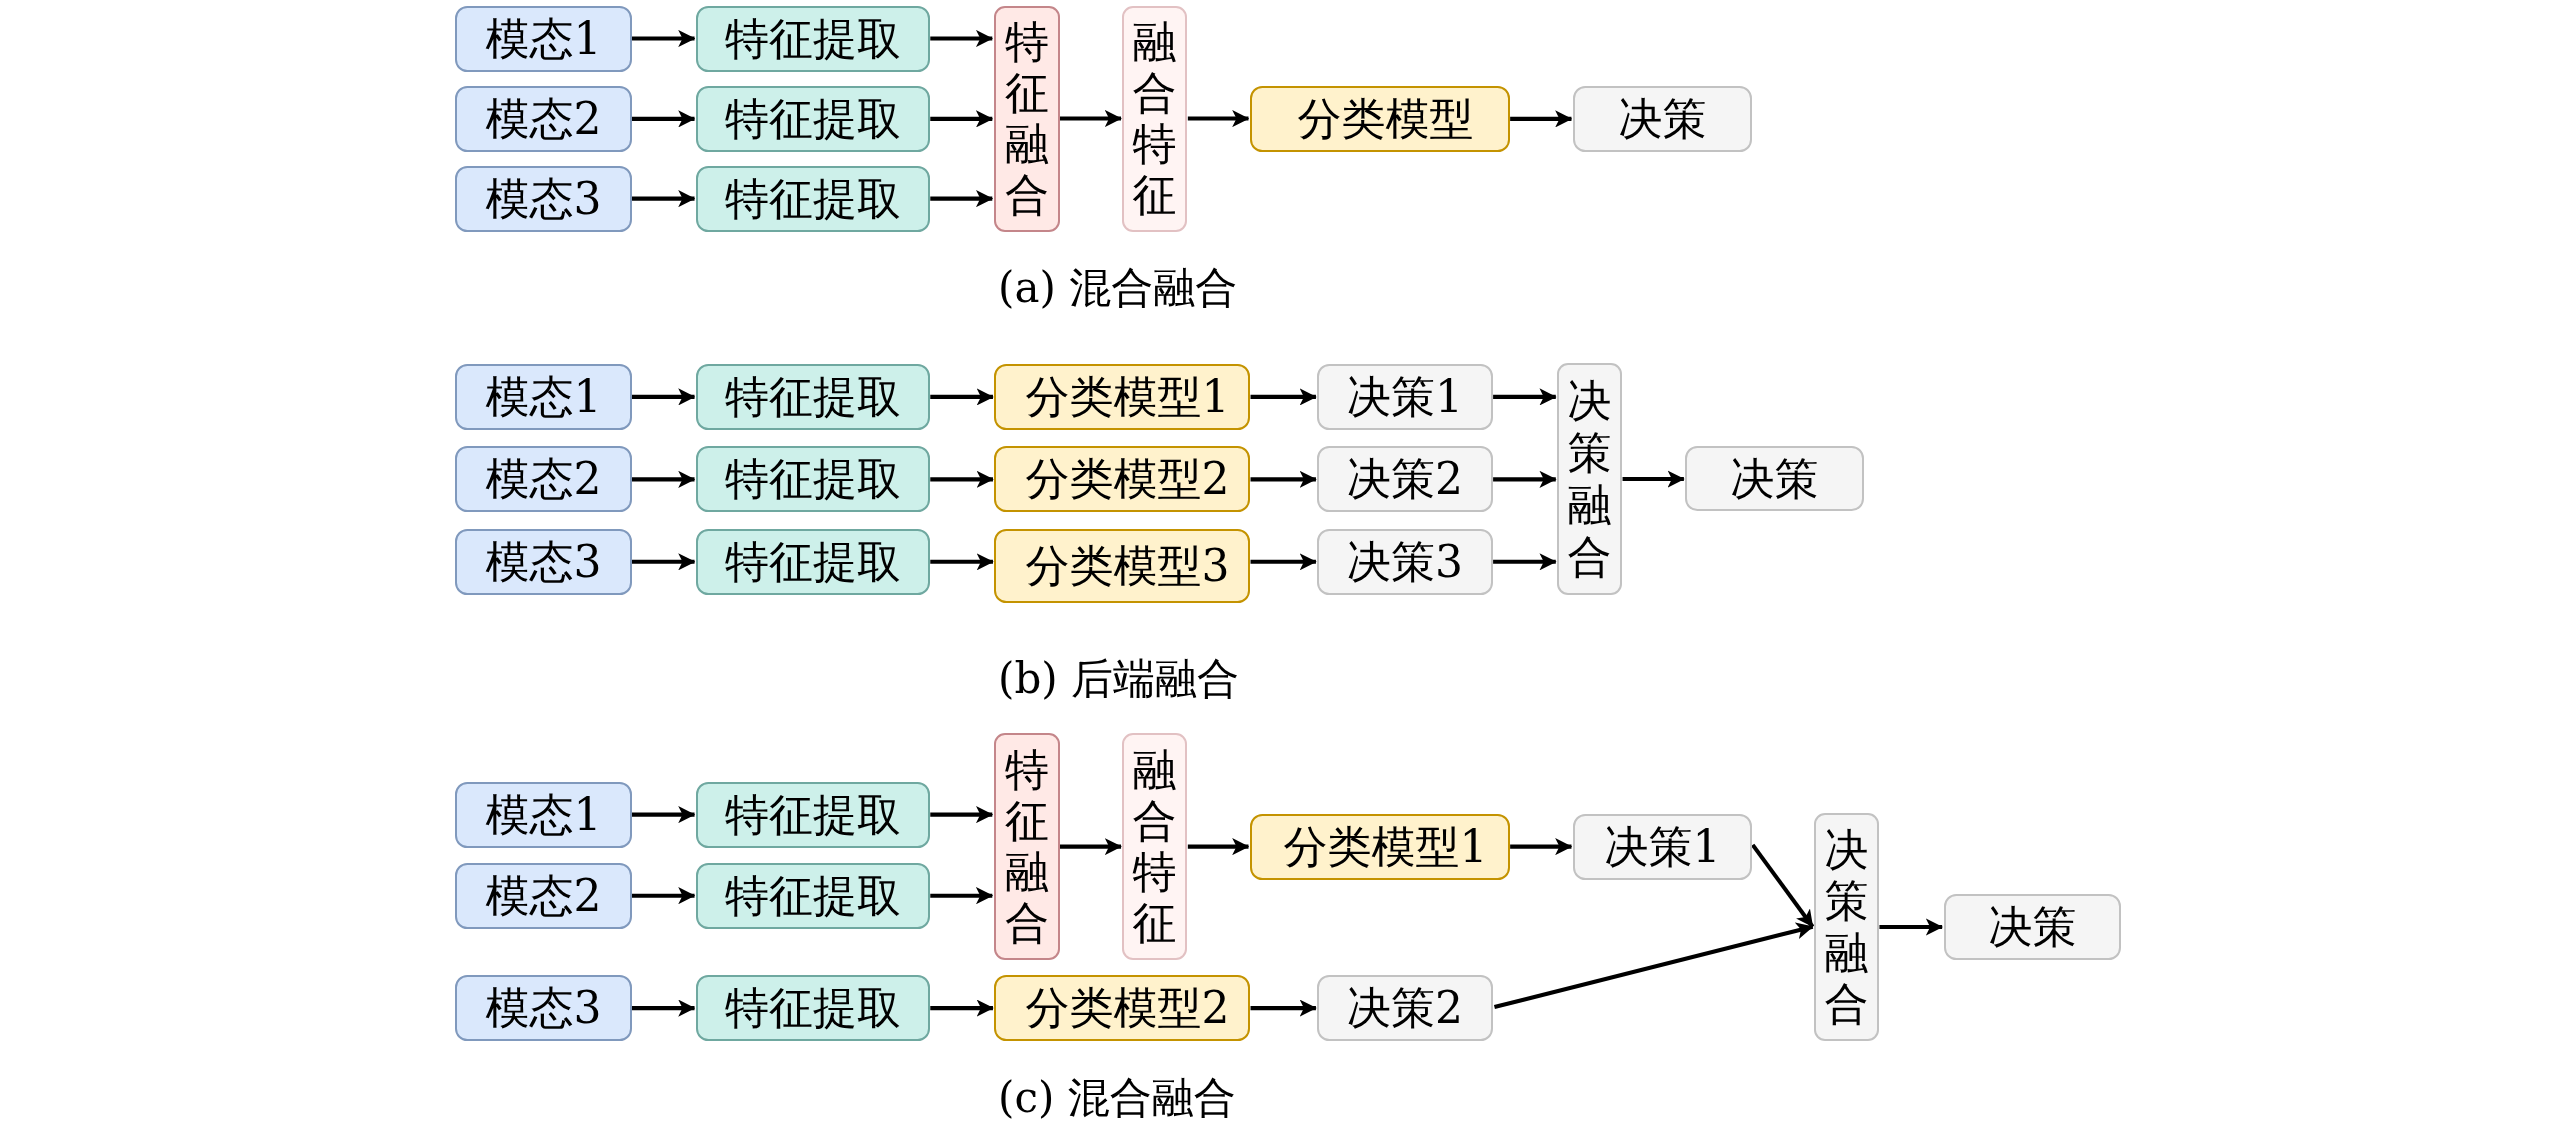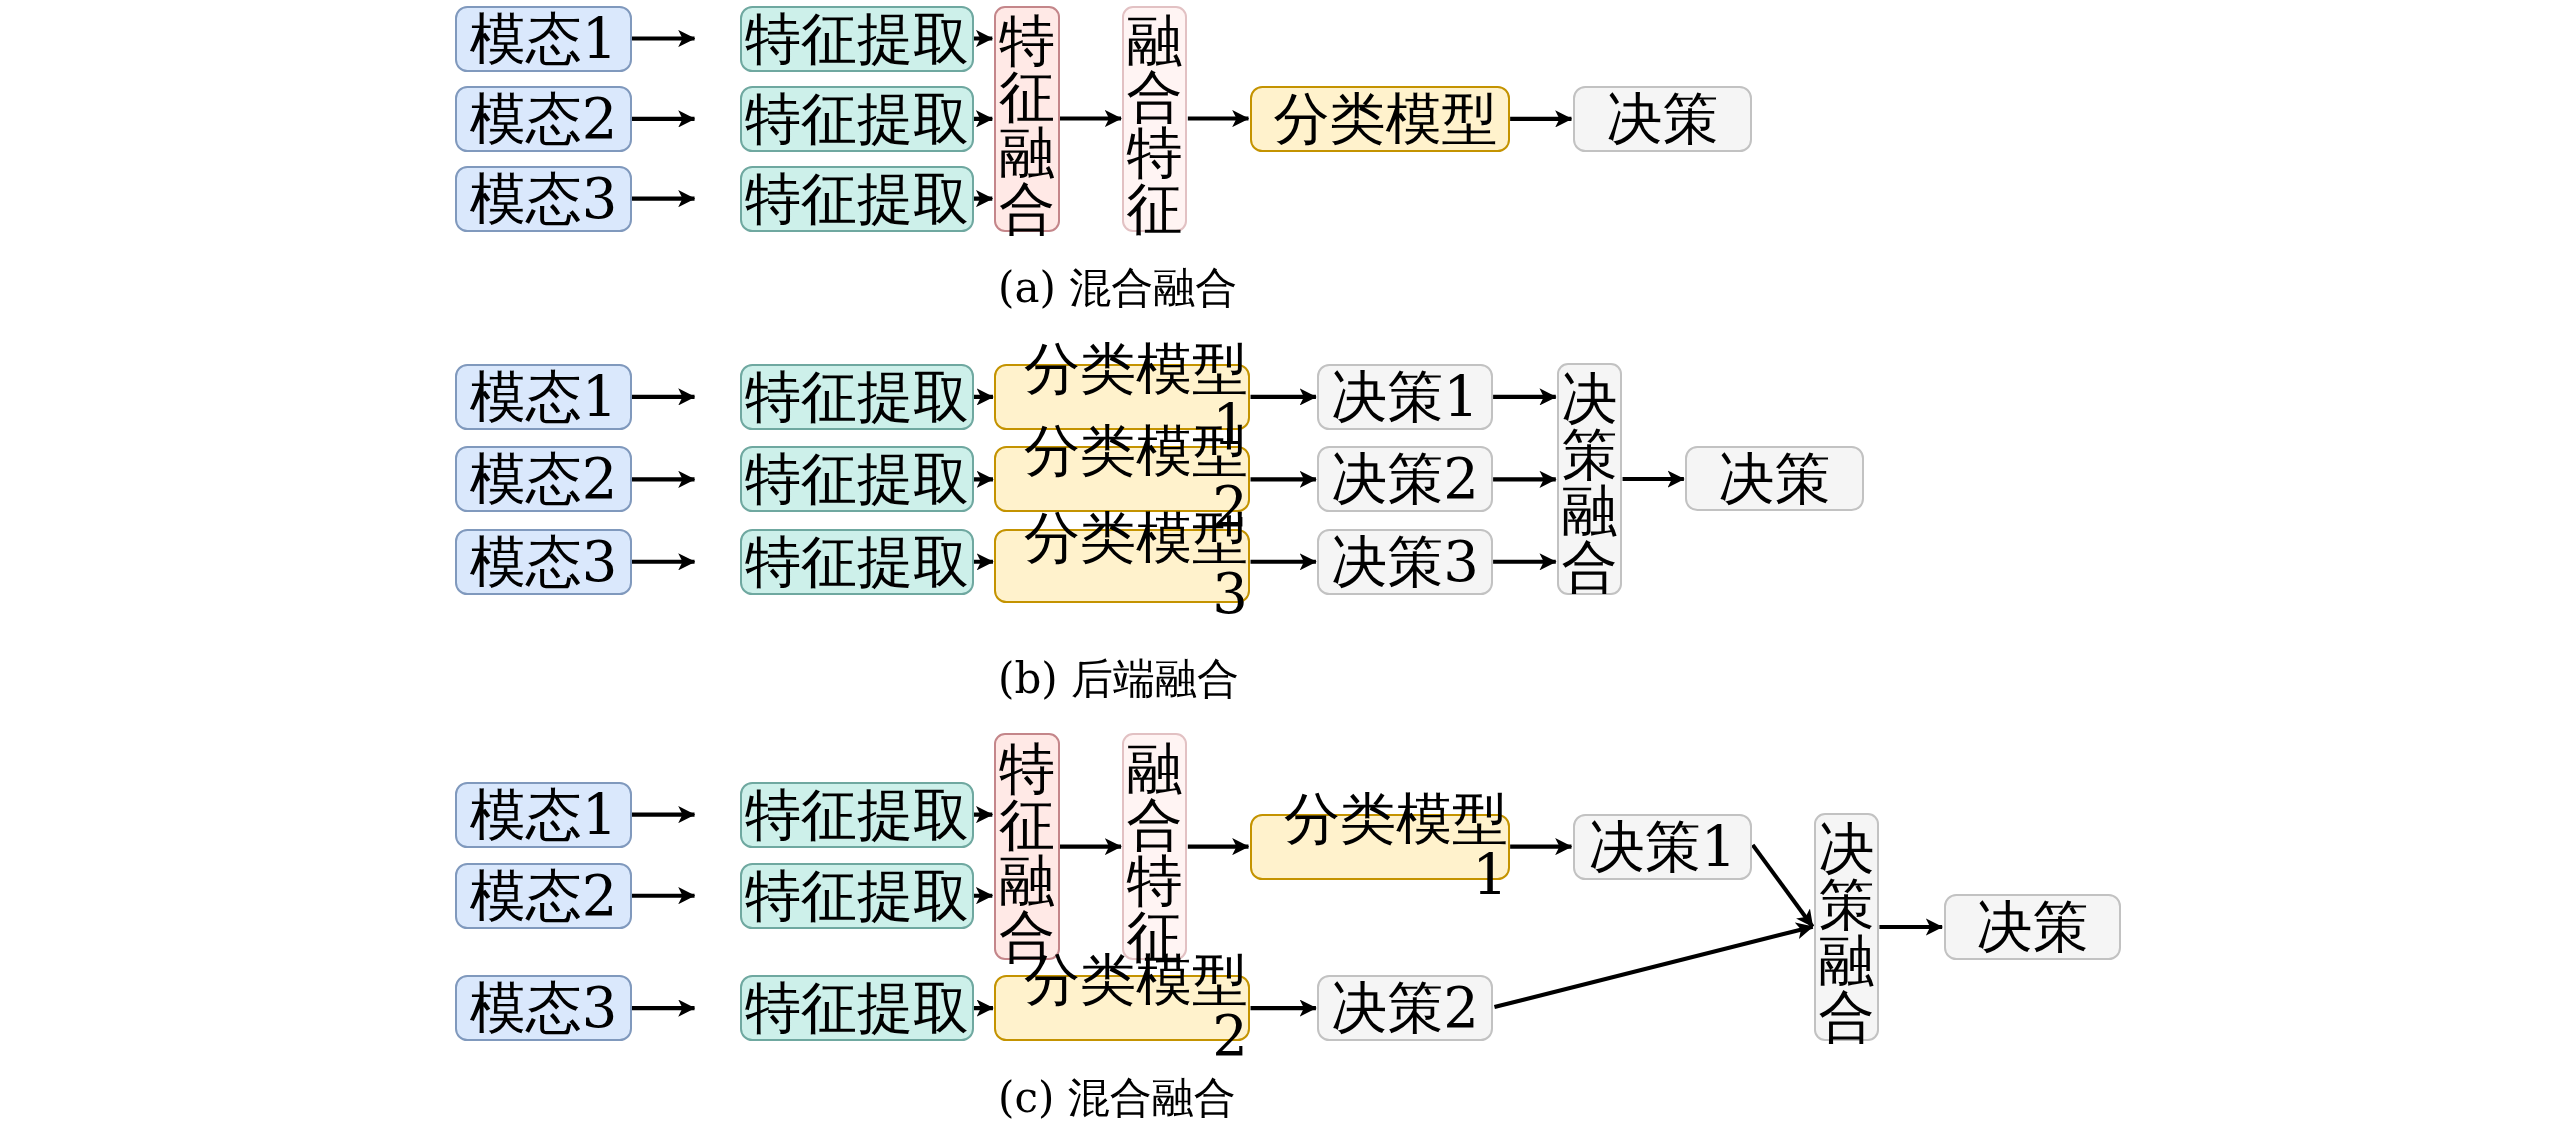--- a/index.html
+++ b/index.html
@@ -1,23 +1,23 @@
 <!DOCTYPE html>
 <html style="font-size:11px"><head>
 <meta charset="utf-8">
 <style>
   html, body { margin: 0; padding: 0; background: #ffffff; }
   body { width: 2576px; height: 1127px; position: relative; overflow: hidden;
          font-family: "DejaVu Serif", "Liberation Serif", serif; color: #000; }
   .node { position: absolute; box-sizing: border-box; border: 2.7px solid; border-radius: 12.3px;
-          display: flex; align-items: center; justify-content: center; font-size: 56px; line-height: 1; text-align: right; }
+          display: flex; align-items: center; justify-content: center; font-size: 44px; line-height: 1; text-align: right; }
   .node.vert { flex-direction: column; justify-content: space-evenly; padding: 5.5px 0; border-radius: 11px; }
   .node.vert span { display: block; line-height: 1; }
   .modality { background: #dae8fc; border-color: #8099bd; }
-  .extract  { background: #cdf0ea; border-color: #6fa8a0; margin-left: 44px; }
+  .extract  { background: #cdf0ea; border-color: #6fa8a0; }
   .fuse     { background: #ffe9e6; border-color: #c4868a; }
   .fused    { background: #fff4f3; border-color: #e2c1c3; }
   .classify { background: #fff2cc; border-color: #c49300; padding-left: 11px; }
   .decision { background: #f5f5f5; border-color: #c2c2c2; }
   .caption  { position: absolute; font-size: 42px; line-height: 1; white-space: nowrap; }
   svg#edges { position: absolute; left: 0; top: 0; width: 2576px; height: 1127px; pointer-events: none; }
 </style>
 </head>
 <body>
 

